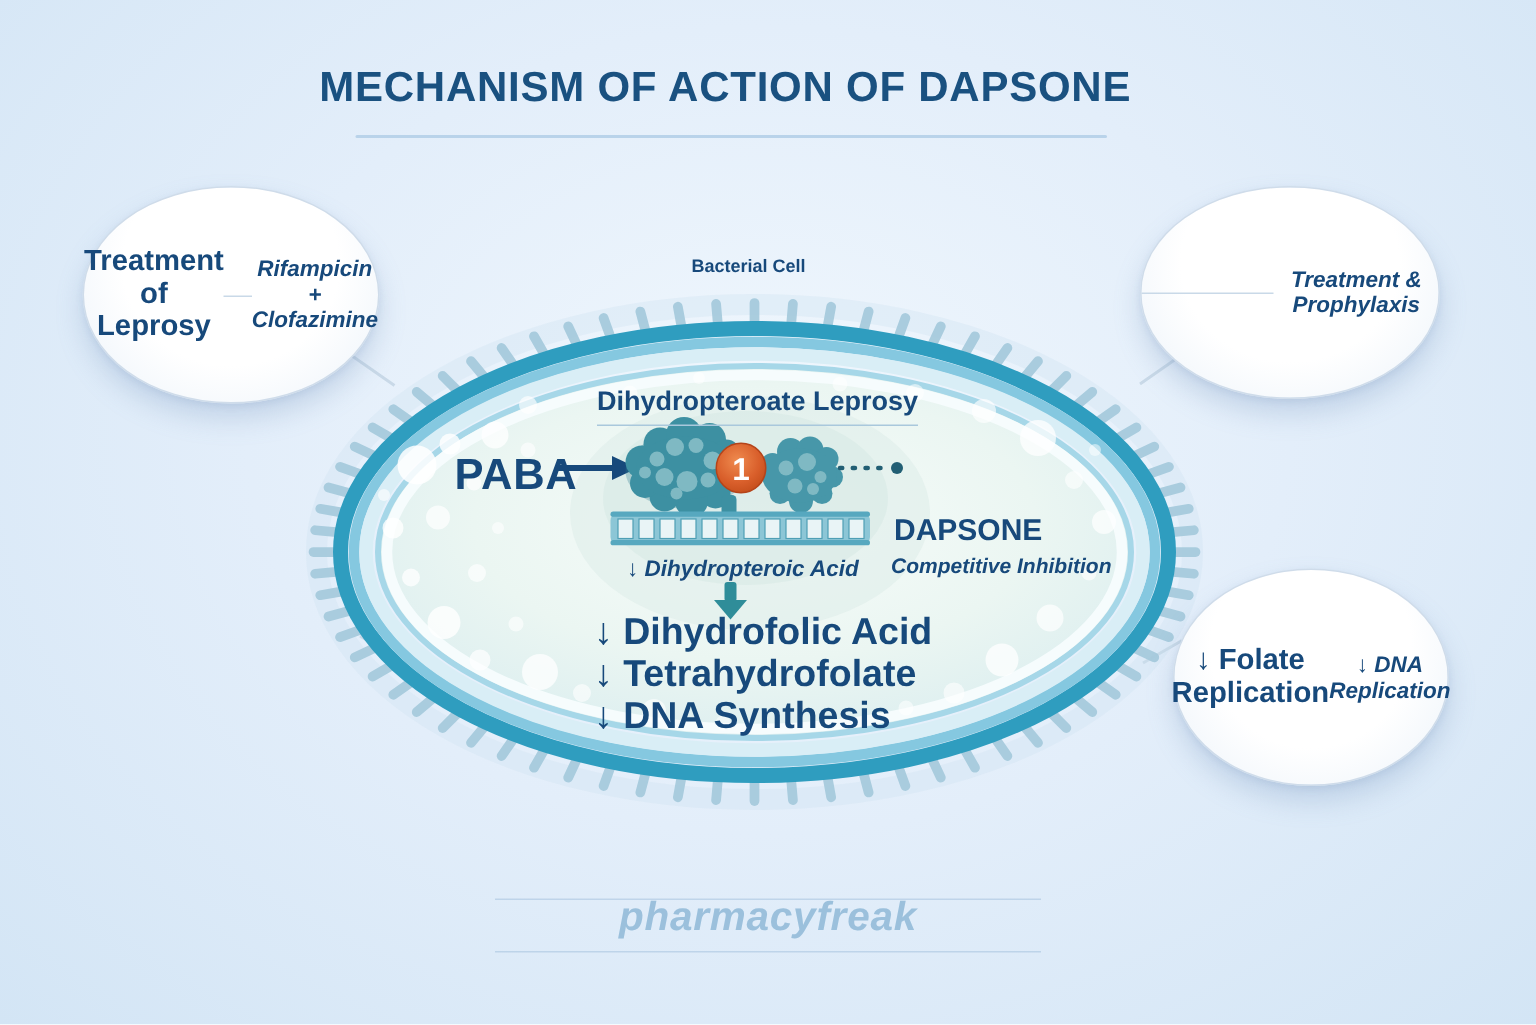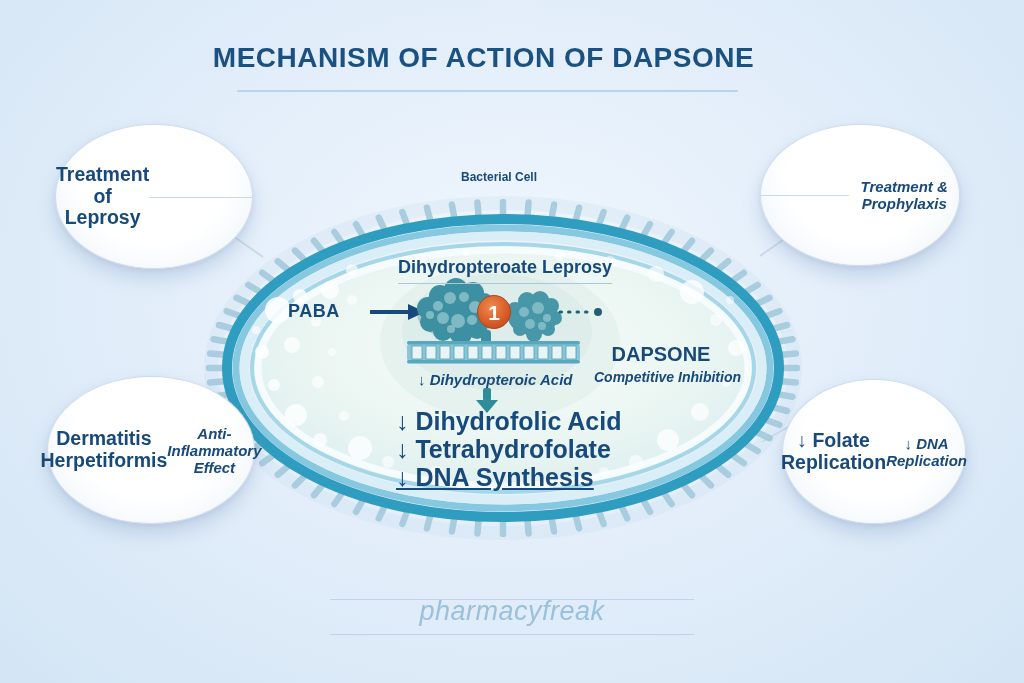--- a/index.html
+++ b/index.html
@@ -44,56 +44,56 @@
     position:absolute; left:399px; top:170px; width:200px; text-align:center;
     font-size:12px; font-weight:bold; color: var(--c-navy_text, #17497b);
   }
   .enzyme-label {
     position:absolute; left:355px; top:257px; width:300px; text-align:center;
     font-size:18px; font-weight:bold; color: var(--c-navy_text, #17497b);
   }
   .enzyme-rule { position:absolute; left:398px; top:283px; width:214px; height:1px; background:#a9c8dc; }
 
   .paba-label {
-    position:absolute; left:288px; top:301px;
-    font-size:18px; font-weight:bold; letter-spacing:0.5px; color: var(--c-navy_text, #17497b);
+    position:absolute; left:303px; top:301px;
+    font-size:29px; font-weight:bold; letter-spacing:0.5px; color: var(--c-navy_text, #17497b);
   }
 
   .drug-label {
-    position:absolute; left:596px; top:343px; width:130px; text-align:center;
+    position:absolute; left:596px; top:343px; width:130px; 
     font-size:20px; font-weight:bold; color: var(--c-navy_text, #17497b);
   }
   .mechanism-label {
     position:absolute; left:581px; top:369px; width:160px; text-align:right;
     font-size:14px; font-style:italic; font-weight:bold; color: var(--c-navy_text, #17497b);
   }
 
   .cascade-item {
     position:absolute; font-weight:bold; font-size:25px; color: var(--c-navy_text, #17497b);
     white-space:nowrap;
   }
   #cascade-0 { left:418px; top:371px; font-style:italic; font-size:15px; }
   #cascade-1 { left:396px; top:407px; }
   #cascade-2 { left:396px; top:435px; }
-  #cascade-3 { left:396px; top:463px;text-decoration:underline; }
+  #cascade-3 { left:396px; top:463px; }
 
   .badge {
     position:absolute; left:388px; top:494px; width:234px; height:37px;
     border-radius:20px;
     background: linear-gradient(180deg, #2d93a6 0%, var(--c-badge_bg, #1d7a8e) 55%, #155c6e 100%);
     border:3px solid var(--c-badge_border, #d8edf1);
     box-shadow: 0 4px 9px rgba(20,80,100,.3);
     display:flex; align-items:center; justify-content:center;
     color:#ffffff; font-size:19px; font-weight:bold; font-style:italic;
     box-sizing:border-box;
   }
 
   .watermark {
     position:absolute; left:0; top:596px; width:1024px; text-align:center;
-    font-size:27px; font-style:italic; font-weight:400; letter-spacing:0.5px;
+    font-size:27px; font-style:italic; font-weight:700; letter-spacing:0.5px;
     color: var(--c-watermark, #9bc0dc);
   }
   .wm-line { position:absolute; left:330px; width:364px; height:1px; background:rgba(150,185,215,.45); }
   .wm-line-top { top:599px; }
   .wm-line-bottom { top:634px; }
 
   
   .connector   { stroke:#c6d7e6; stroke-width:2; opacity:.9; }
   .ring-outer  { fill:none; stroke: var(--c-membrane_outer, #2f9dbf); stroke-width:10; }
   .ring-mid    { fill:none; stroke: var(--c-membrane_mid, #85c8e0); stroke-width:7; }
@@ -343,35 +343,28 @@
 
   <div class="page-title">MECHANISM OF ACTION OF DAPSONE</div>
   <div class="title-rule"></div>
 
   <div class="bubble bubble-tl">
     <div class="b-title">
       <div>Treatment of</div>
       <div>Leprosy</div>
     </div>
     <div class="b-div"></div>
+    <div class="b-sub">Rifampicin + Clofazimine</div>
   </div>
 
   <div class="bubble bubble-tr">
     <div class="b-div"></div>
     <div class="b-sub">Treatment &amp; Prophylaxis</div>
   </div>
 
-  <div class="bubble bubble-bl">
-    <div class="b-title">
-      <div>Dermatitis</div>
-      <div>Herpetiformis</div>
-    </div>
-    <div class="b-div"></div>
-    <div class="b-sub">Anti-Inflammatory Effect</div>
-  </div>
 
   <div class="bubble bubble-br">
     <div class="b-title">
       <div>↓ Folate</div>
       <div>Replication</div>
     </div>
     <div class="b-div"></div>
     <div class="b-sub">↓ DNA Replication</div>
   </div>
 

